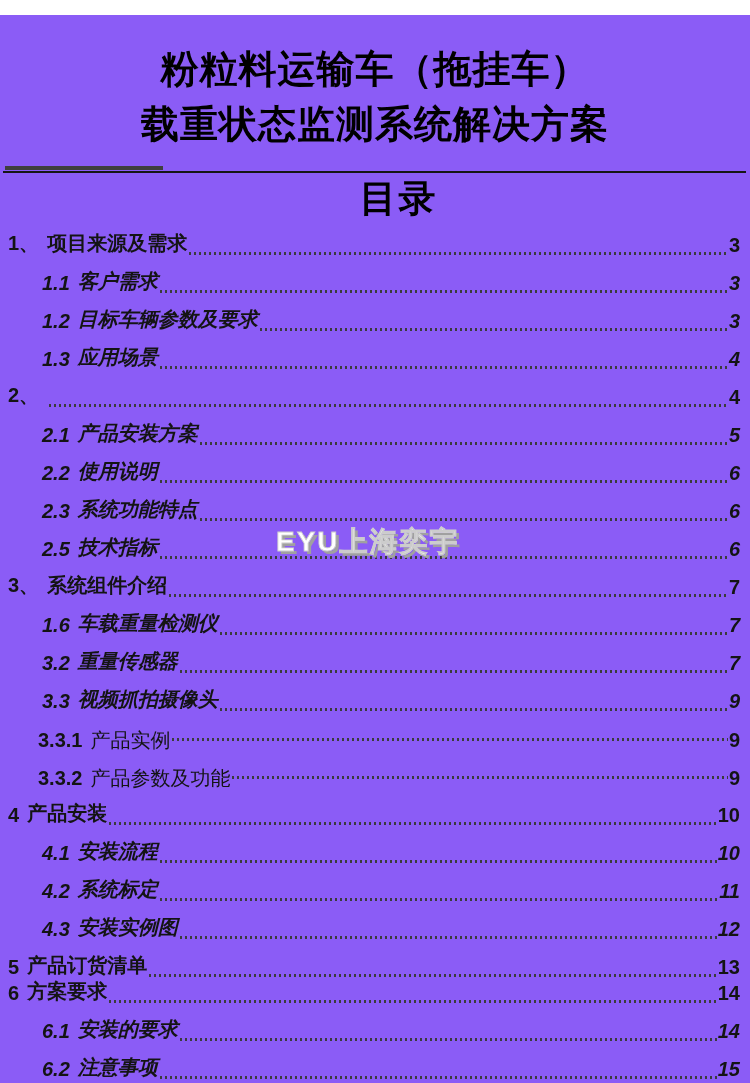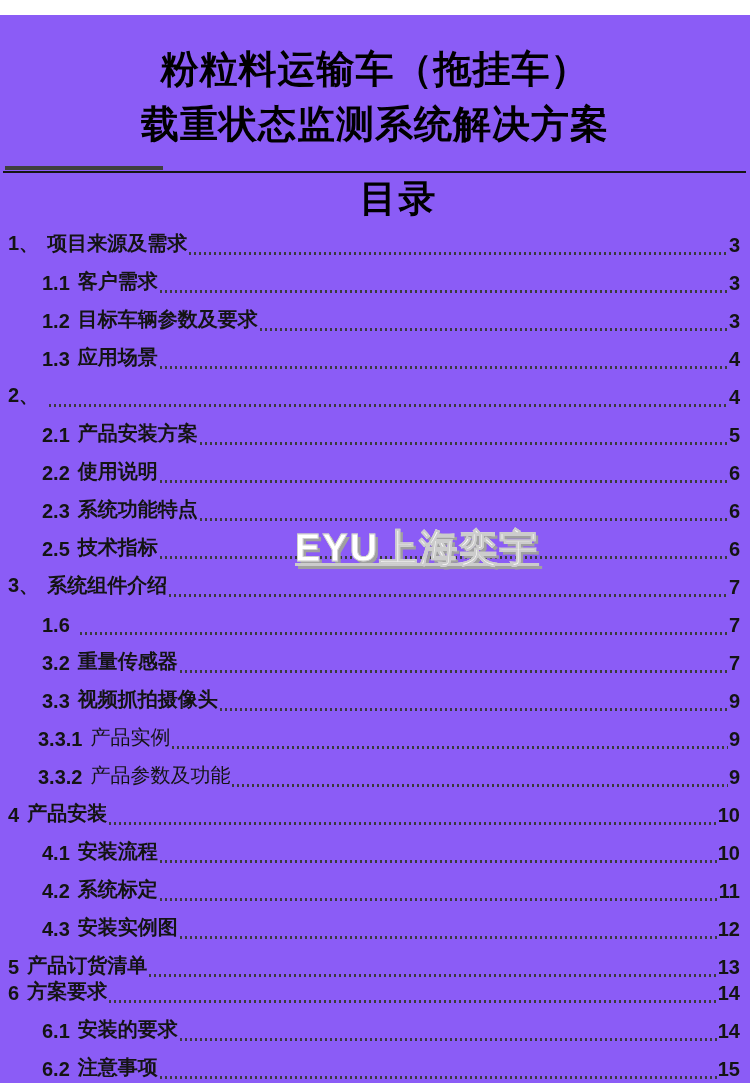--- a/index.html
+++ b/index.html
@@ -52,49 +52,48 @@
   .toc-row {
     display: flex;
     align-items: flex-end;
     height: 22px;
     margin-bottom: 16px;
     font-size: 20px;
     font-weight: 700;
     color: #141414;
     white-space: nowrap;
   }
-  .toc-row.l2 { padding-left: 34px; }
-  .toc-row.l3 { padding-left: 30px; }
+  .toc-row.l2 { padding-left: 34px; font-style: italic; }
+  .toc-row.l3 { padding-left: 30px; align-items: center; }
   .toc-row.tight { margin-bottom: 4px; }
   .toc-row .num { margin-right: 8px; }
   .toc-row.l3 .ttl {
     font-family: Liberation Serif, serif;
     font-weight: 400;
   }
   .leader {
     flex: 1;
     height: 3px;
     margin: 0 1px 2px 2px;
     background-image: repeating-linear-gradient(
       to right, #3b3b3b 0, #3b3b3b 2px, transparent 2px, transparent 5px);
   }
   .pg { font-weight: 700; }
   .watermark {
     position: absolute;
-    left: 295px;
+    left: 276px;
     top: 508px;
     z-index: 5;
-    font-size: 38px;
+    font-size: 28px;
     font-weight: 600;
     letter-spacing: 2px;
     color: #ffffff;
     text-shadow: 3px 3px 0 #a0a0a0;
     -webkit-text-stroke: 0.8px #cccccc;
     pointer-events: none;
-    text-decoration: underline;
   }
 </style>
 </head>
 <body>
 
 <div class="page">
 
   <div class="doc-title">
     <div>粉粒料运输车（拖挂车）</div>
     <div>载重状态监测系统解决方案</div>
@@ -173,20 +172,21 @@
 
     <div class="toc-row l1">
       <span class="num">3、</span>
       <span class="ttl">系统组件介绍</span>
       <span class="leader"></span>
       <span class="pg">7</span>
     </div>
 
     <div class="toc-row l2">
       <span class="num">1.6</span>
+      <span class="ttl">车载重量检测仪</span>
       <span class="leader"></span>
       <span class="pg">7</span>
     </div>
 
     <div class="toc-row l2">
       <span class="num">3.2</span>
       <span class="ttl">重量传感器</span>
       <span class="leader"></span>
       <span class="pg">7</span>
     </div>

